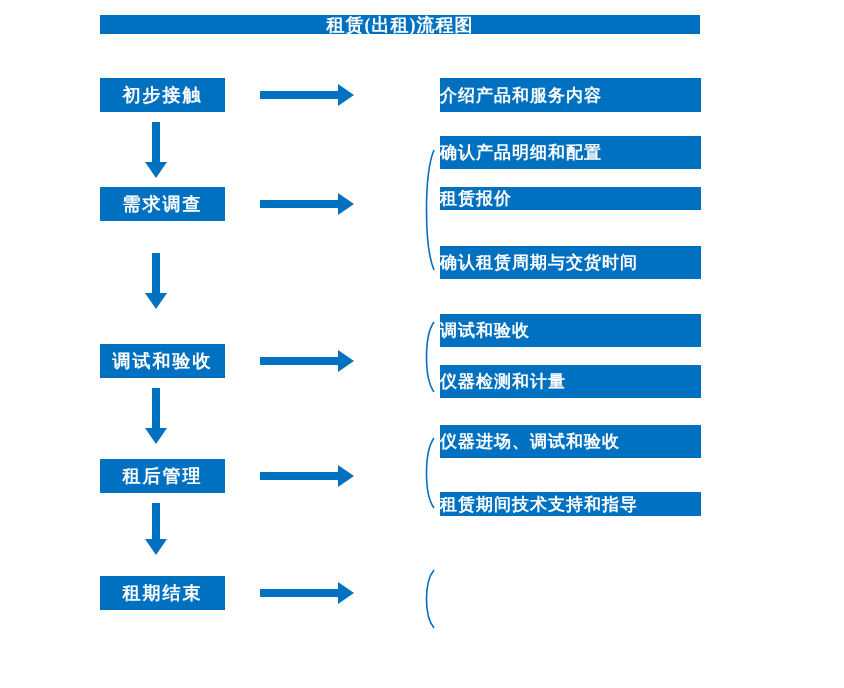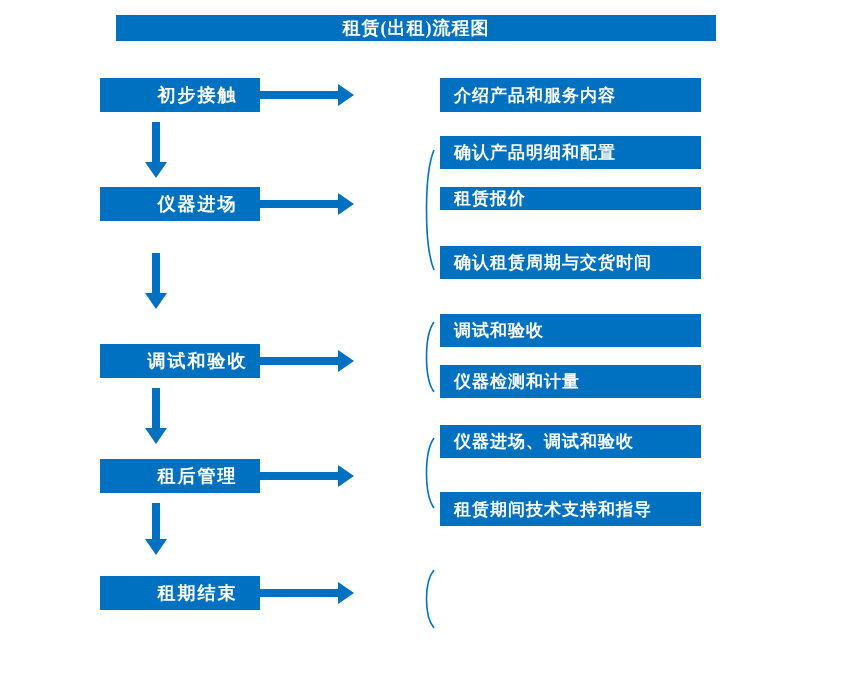--- a/index.html
+++ b/index.html
@@ -6,33 +6,33 @@
   .canvas{
     position:relative;
     width:844px;height:688px;
     background:#ffffff;
     font-family:"Liberation Serif","DejaVu Serif",serif;
     font-weight:bold;
     overflow:hidden;
   }
   .blue{background:#0070C0;color:#ffffff;}
   .title-bar{
-    position:absolute;left:116px;top:15px;width:600px;height:26px;
+    position:absolute;left:100px;top:15px;width:600px;height:19px;
     display:flex;align-items:center;justify-content:center;
     font-size:18px;letter-spacing:1px;
   }
   .stage-box{
     position:absolute;left:100px;width:125px;height:34px;
     display:flex;align-items:center;justify-content:center;
-    font-size:18px;letter-spacing:2px;padding-left:35px;
+    font-size:18px;letter-spacing:2px;
   }
   .step-box{
     position:absolute;left:440px;width:261px;height:33px;
     display:flex;align-items:center;
-    padding-left:14px;box-sizing:border-box;
+    padding-left:0;box-sizing:border-box;
     font-size:17px;letter-spacing:1px;
   }
   
   .arrow-right{position:absolute;left:260px;width:94px;height:22px;}
   .arrow-right .shaft{position:absolute;left:0;top:7px;right:15px;height:8px;background:#0070C0;}
   .arrow-right .head{
     position:absolute;right:0;top:0;width:0;height:0;
     border-top:11px solid transparent;border-bottom:11px solid transparent;
     border-left:16px solid #0070C0;
   }
@@ -48,21 +48,21 @@
   .bracket svg{display:block;}
 </style>
 </head>
 <body>
 
 <div class="canvas">
 
   <div class="title-bar blue">租赁(出租)流程图</div>
 
   <div class="stage-box blue" style="top:78px">初步接触</div>
-  <div class="stage-box blue" style="top:187px">仪器进场</div>
+  <div class="stage-box blue" style="top:187px">需求调查</div>
   <div class="stage-box blue" style="top:344px">调试和验收</div>
   <div class="stage-box blue" style="top:576px">租期结束</div>
   <div class="stage-box blue" style="top:459px">租后管理</div>
 
   <div class="arrow-down" style="top:122px;height:56px">
       <div class="shaft"></div>
       <div class="head"></div>
     </div>
   <div class="arrow-down" style="top:253px;height:56px">
       <div class="shaft"></div>
@@ -122,16 +122,16 @@
   <div class="step-box blue" style="top:78px;height:34px">介绍产品和服务内容</div>
 
   <div class="step-box blue" style="top:136px">确认产品明细和配置</div>
   <div class="step-box blue" style="top:187px;height:23px">租赁报价</div>
   <div class="step-box blue" style="top:246px">确认租赁周期与交货时间</div>
 
   <div class="step-box blue" style="top:314px">调试和验收</div>
   <div class="step-box blue" style="top:365px">仪器检测和计量</div>
 
   <div class="step-box blue" style="top:425px">仪器进场、调试和验收</div>
-  <div class="step-box blue" style="top:492px;height:34px">租赁期间技术支持和指导</div>
+  <div class="step-box blue" style="top:492px;height:24px">租赁期间技术支持和指导</div>
 
 
 </div>
 
 </body></html>

